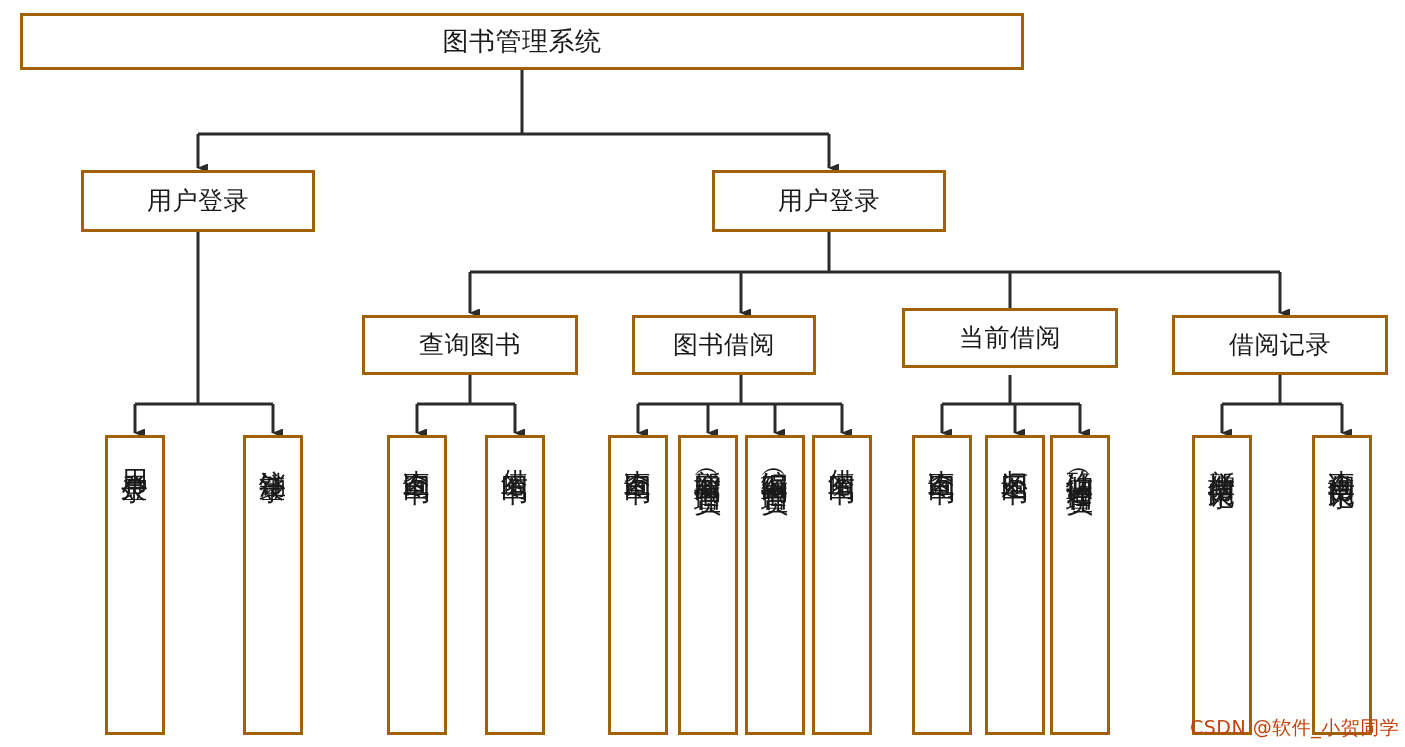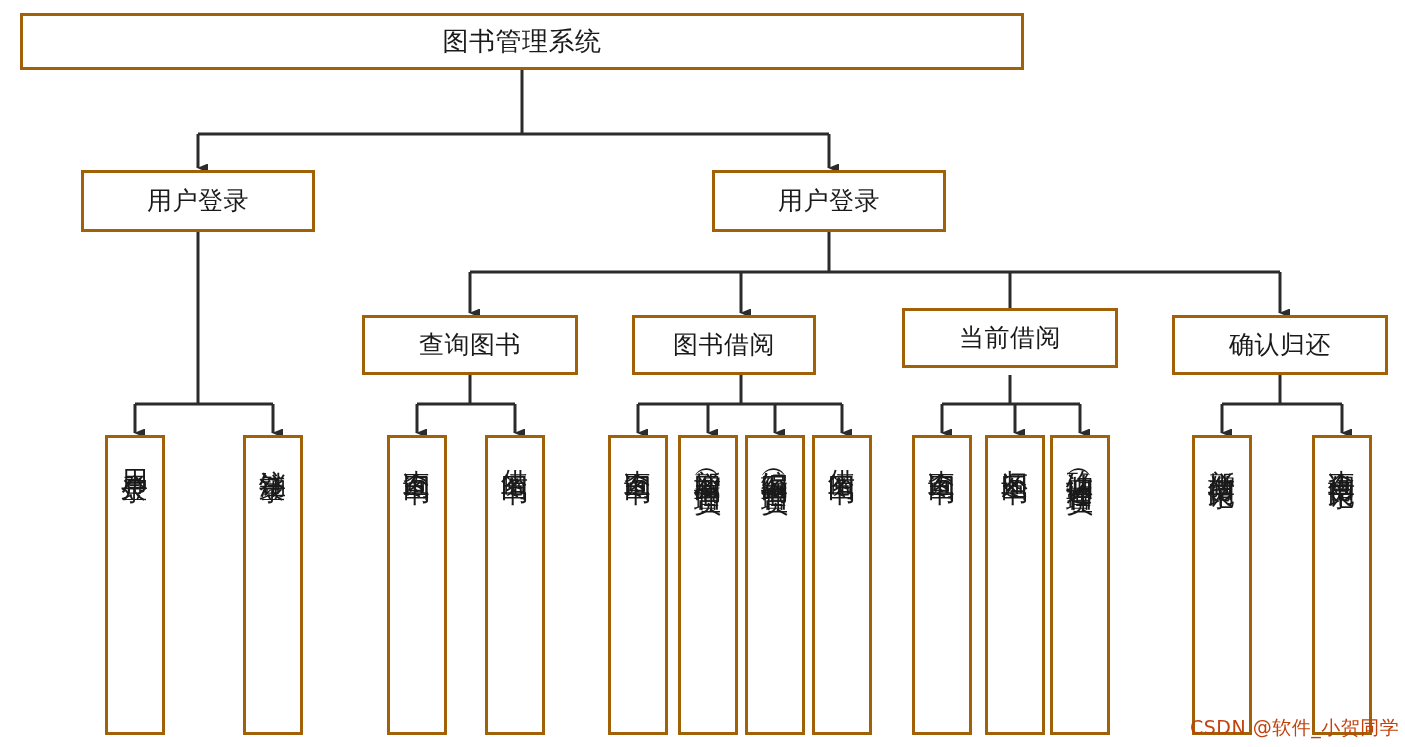--- a/index.html
+++ b/index.html
@@ -129,21 +129,21 @@
       <div class="node horizontal lvl3" style="left: 362px; top: 315px; width: 216px; height: 60px;">
         <span class="node-label">查询图书</span>
       </div>
       <div class="node horizontal lvl3" style="left: 632px; top: 315px; width: 184px; height: 60px;">
         <span class="node-label">图书借阅</span>
       </div>
       <div class="node horizontal lvl3" style="left: 902px; top: 308px; width: 216px; height: 60px;">
         <span class="node-label">当前借阅</span>
       </div>
       <div class="node horizontal lvl3" style="left: 1172px; top: 315px; width: 216px; height: 60px;">
-        <span class="node-label">确认归还</span>
+        <span class="node-label">借阅记录</span>
       </div>
       <div class="node vertical leaf" style="left: 105px; top: 435px; width: 60px; height: 300px;">
         <span class="node-label">用户登录</span>
       </div>
       <div class="node vertical leaf" style="left: 243px; top: 435px; width: 60px; height: 300px;">
         <span class="node-label">注销登录</span>
       </div>
       <div class="node vertical leaf" style="left: 387px; top: 435px; width: 60px; height: 300px;">
         <span class="node-label">查询图书</span>
       </div>

